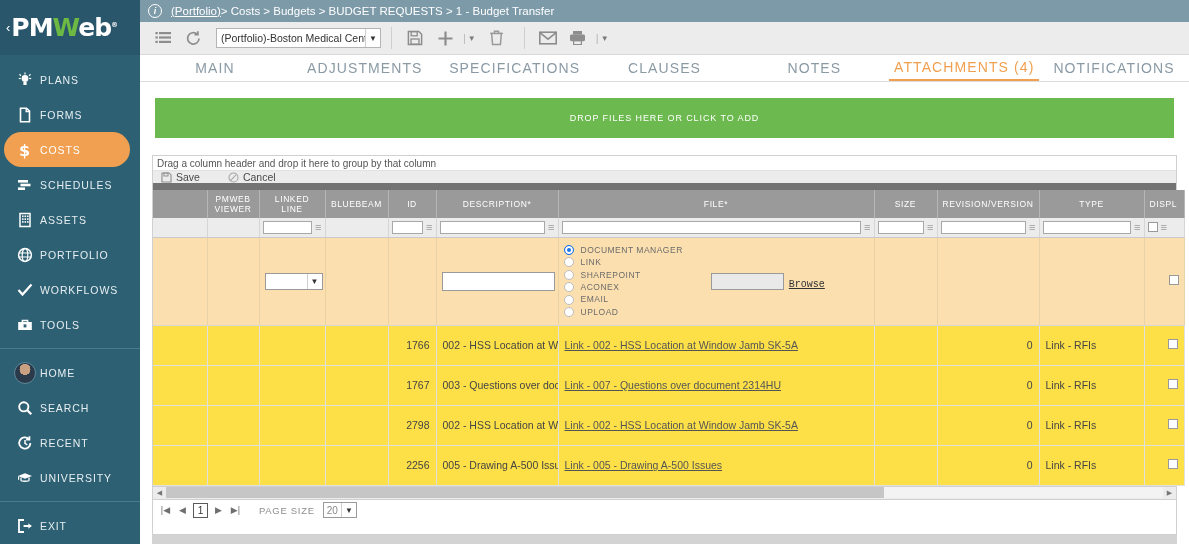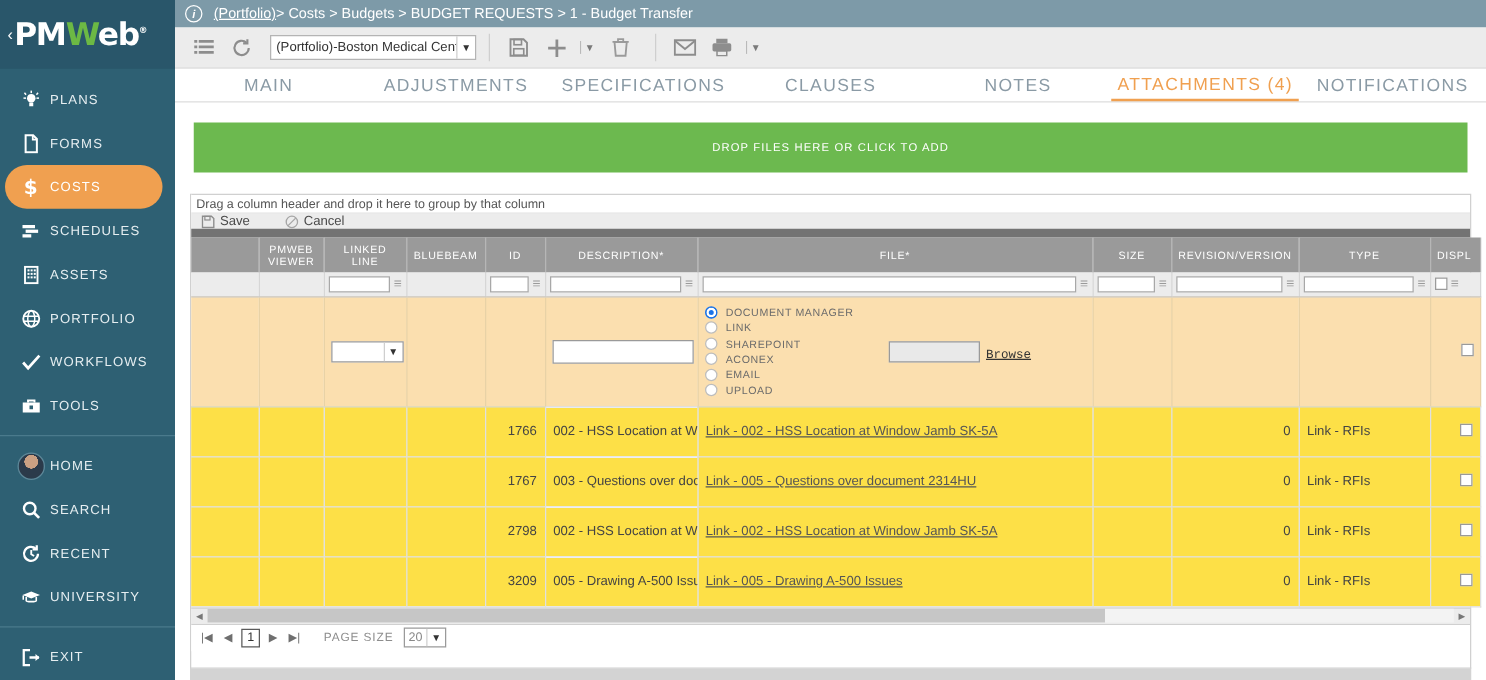--- a/index.html
+++ b/index.html
@@ -533,21 +533,21 @@
               <td>Link - RFIs</td>
               <td style="text-align:right"><span class="chk"></span></td>
             </tr>
             <tr>
               <td></td>
               <td></td>
               <td></td>
               <td></td>
               <td class="num">1767</td>
               <td class="ell">003 - Questions over document 2314HU</td>
-              <td><a href="#" class="lnk">Link - 005 - Questions over document 2314HU</a></td>
+              <td><a href="#" class="lnk">Link - 007 - Questions over document 2314HU</a></td>
               <td class="num"></td>
               <td class="num">0</td>
               <td>Link - RFIs</td>
               <td style="text-align:right"><span class="chk"></span></td>
             </tr>
             <tr>
               <td></td>
               <td></td>
               <td></td>
               <td></td>
@@ -557,21 +557,21 @@
               <td class="num"></td>
               <td class="num">0</td>
               <td>Link - RFIs</td>
               <td style="text-align:right"><span class="chk"></span></td>
             </tr>
             <tr>
               <td></td>
               <td></td>
               <td></td>
               <td></td>
-              <td class="num">3209</td>
+              <td class="num">2256</td>
               <td class="ell">005 - Drawing A-500 Issues</td>
               <td><a href="#" class="lnk">Link - 005 - Drawing A-500 Issues</a></td>
               <td class="num"></td>
               <td class="num">0</td>
               <td>Link - RFIs</td>
               <td style="text-align:right"><span class="chk"></span></td>
             </tr>
           </tbody>
         </table>
 

